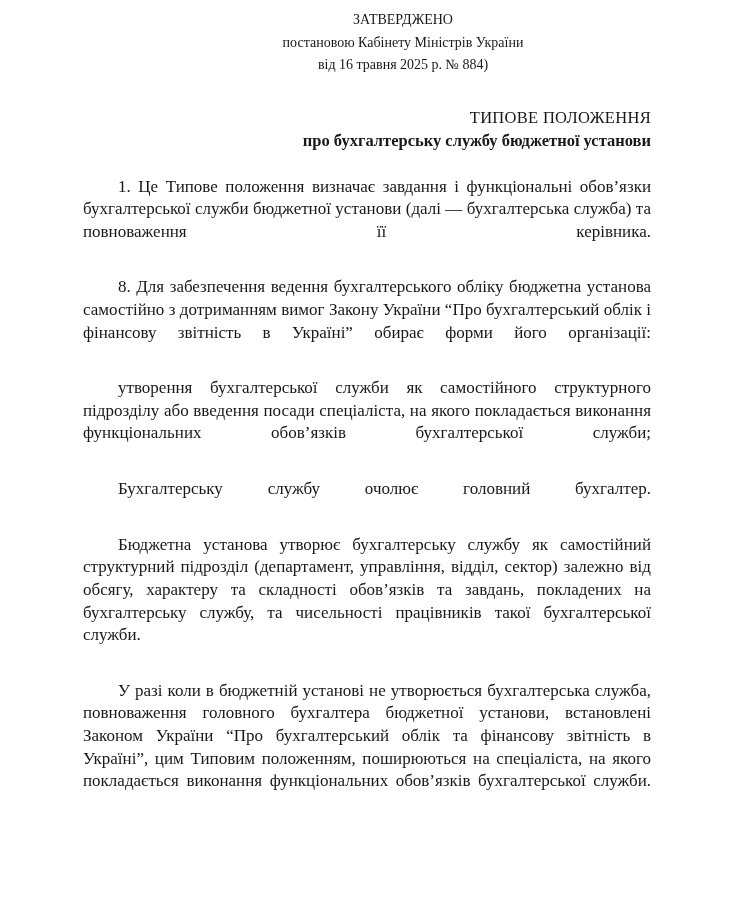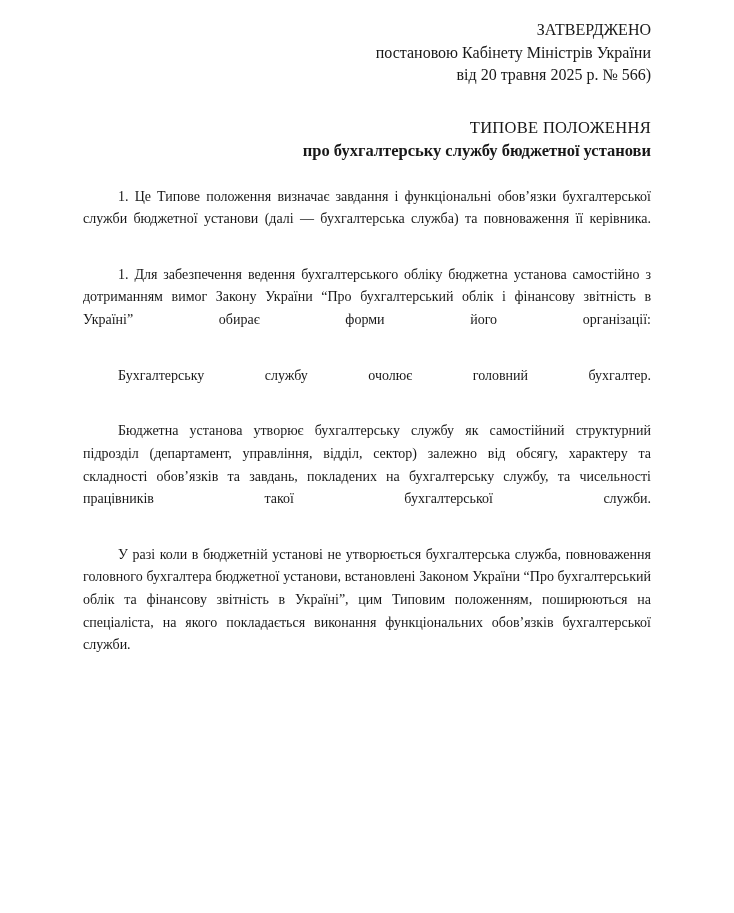--- a/index.html
+++ b/index.html
@@ -28,24 +28,24 @@
 
   .content {
     position: absolute;
     left: 83px;
     top: 0;
     width: 568px;       
   }
 
   
   .approval-block {
-    margin-top: 19px;
+    margin-top: 9px;
     margin-left: 72px;   
-    text-align: right;
-    font-size: 16px;
+    text-align: center;
+    font-size: 14px;
     line-height: 22.5px;
     white-space: nowrap;
   }
   .approval-block .line {
     display: block;
   }
 
   
   .doc-title {
     margin-top: 29px;
@@ -61,21 +61,21 @@
     display: block;
     font-weight: bold;
   }
 
   
   .body-text {
     margin-top: 24px;
   }
   p.para {
     margin: 0 0 0 0;
-    font-size: 14px;
+    font-size: 17px;
     line-height: 22.6px;
     text-align: justify;
     text-indent: 35px;
     text-justify: inter-word;
     hyphens: none;
   }
   p.para + p.para {
     margin-top: 10.5px;
   }
   
@@ -87,31 +87,32 @@
 </style>
 </head>
 <body>
 
 <div class="page">
   <div class="content">
 
     <div class="approval-block">
       <span class="line">ЗАТВЕРДЖЕНО</span>
       <span class="line">постановою Кабінету Міністрів України</span>
-      <span class="line">від 20 травня 2025 р. № 566)</span>
+      <span class="line">від 16 травня 2025 р. № 884)</span>
     </div>
 
     <div class="doc-title">
       <span class="title-main">ТИПОВЕ ПОЛОЖЕННЯ</span>
       <span class="title-sub">про бухгалтерську службу бюджетної установи</span>
     </div>
 
     <div class="body-text">
       <p class="para">1. Це Типове положення визначає завдання і функціональні обов’язки бухгалтерської служби бюджетної установи (далі — бухгалтерська служба) та повноваження її керівника.</p>
-      <p class="para">1. Для забезпечення ведення бухгалтерського обліку бюджетна установа самостійно з дотриманням вимог Закону України “Про бухгалтерський облік і фінансову звітність в Україні” обирає форми його організації:</p>
+      <p class="para">8. Для забезпечення ведення бухгалтерського обліку бюджетна установа самостійно з дотриманням вимог Закону України “Про бухгалтерський облік і фінансову звітність в Україні” обирає форми його організації:</p>
+      <p class="para">утворення бухгалтерської служби як самостійного структурного підрозділу або введення посади спеціаліста, на якого покладається виконання функціональних обов’язків бухгалтерської служби;</p>
       <p class="para">Бухгалтерську службу очолює головний бухгалтер.</p>
       <p class="para">Бюджетна установа утворює бухгалтерську службу як самостійний структурний підрозділ (департамент, управління, відділ, сектор) залежно від обсягу, характеру та складності обов’язків та завдань, покладених на бухгалтерську службу, та чисельності працівників такої бухгалтерської служби.</p>
       <p class="para">У разі коли в бюджетній установі не утворюється бухгалтерська служба, повноваження головного бухгалтера бюджетної установи, встановлені Законом України “Про бухгалтерський облік та фінансову звітність в Україні”, цим Типовим положенням, поширюються на спеціаліста, на якого покладається виконання функціональних обов’язків бухгалтерської служби.</p>
 
     </div>
 
   </div>
 </div>
 
 </body></html>

